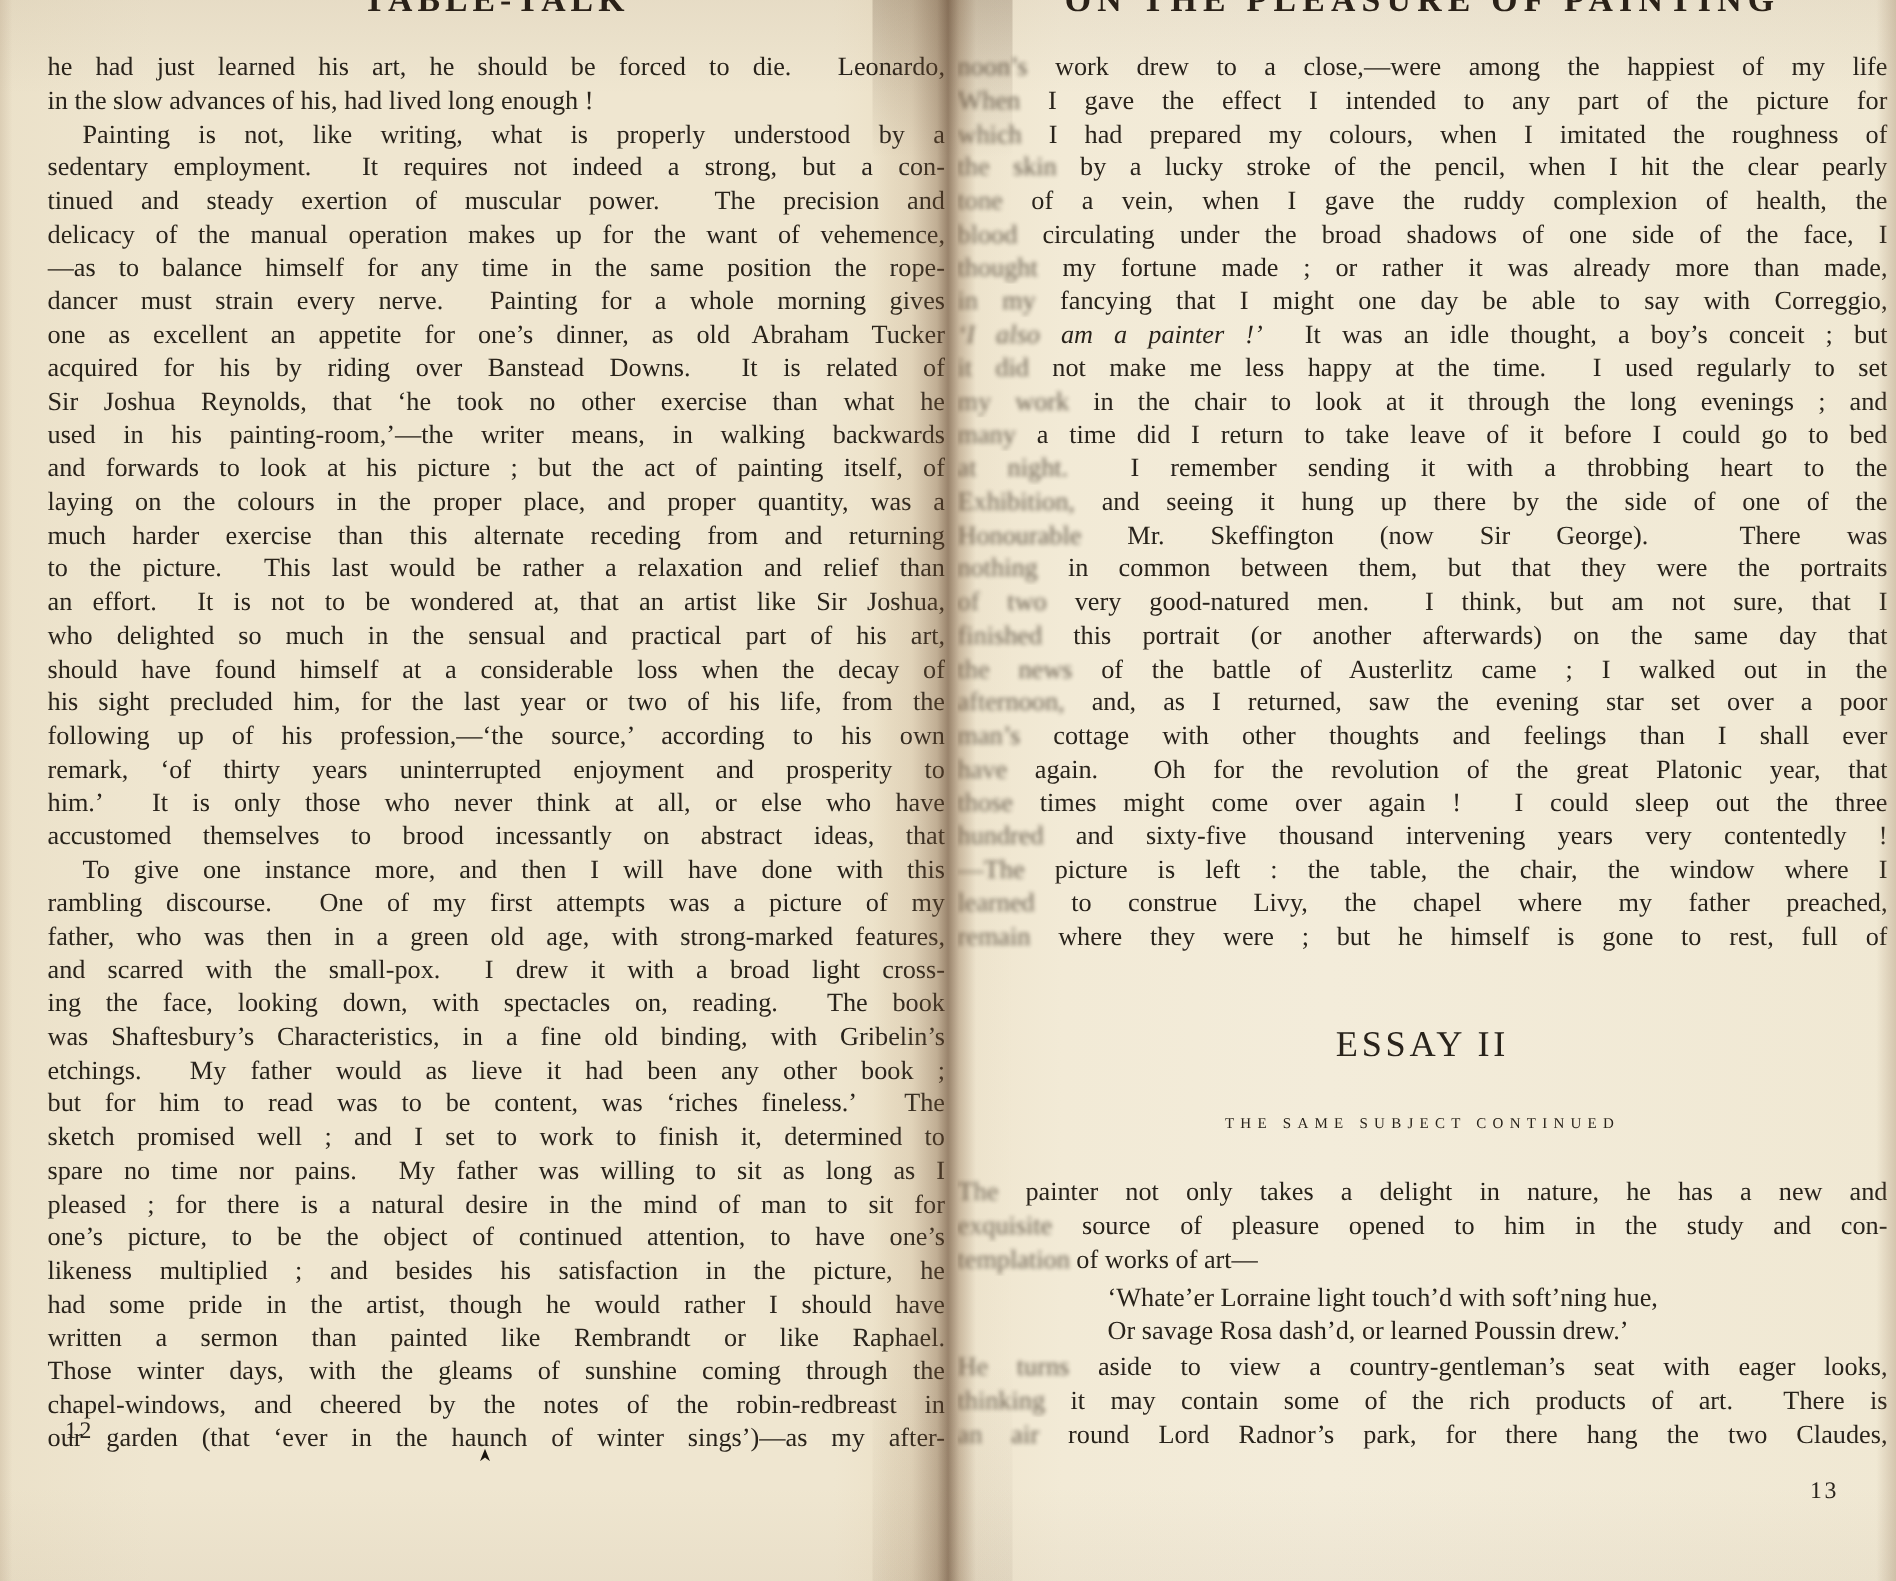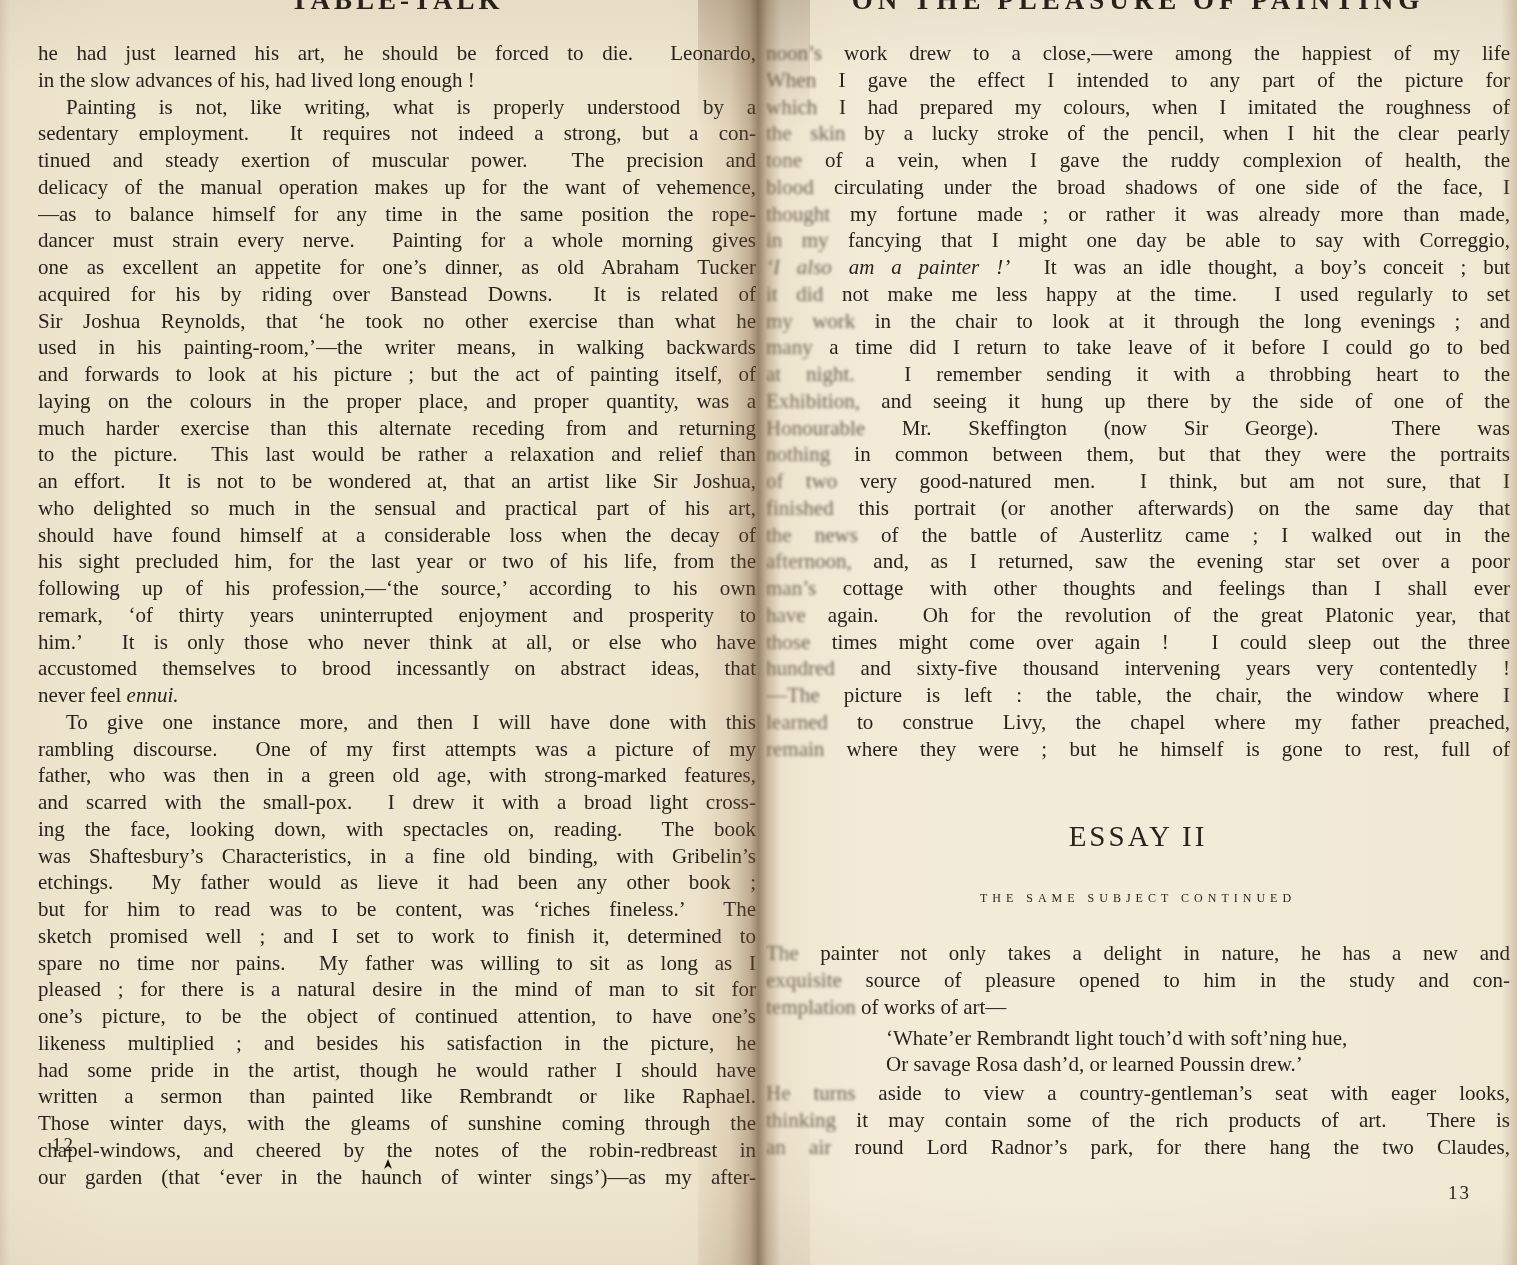--- a/index.html
+++ b/index.html
@@ -81,21 +81,20 @@
         <div class="line"><span>much harder exercise than this alternate receding from and returning</span></div>
         <div class="line"><span>to the picture.&nbsp; This last would be rather a relaxation and relief than</span></div>
         <div class="line"><span>an effort.&nbsp; It is not to be wondered at, that an artist like Sir Joshua,</span></div>
         <div class="line"><span>who delighted so much in the sensual and practical part of his art,</span></div>
         <div class="line"><span>should have found himself at a considerable loss when the decay of</span></div>
         <div class="line"><span>his sight precluded him, for the last year or two of his life, from the</span></div>
         <div class="line"><span>following up of his profession,—‘the source,’ according to his own</span></div>
         <div class="line"><span>remark, ‘of thirty years uninterrupted enjoyment and prosperity to</span></div>
         <div class="line"><span>him.’&nbsp; It is only those who never think at all, or else who have</span></div>
         <div class="line"><span>accustomed themselves to brood incessantly on abstract ideas, that</span></div>
-        <div class="line left-align"><span>never feel </span><span class="it">ennui.</span></div>
         <div class="line indent"><span>To give one instance more, and then I will have done with this</span></div>
         <div class="line"><span>rambling discourse.&nbsp; One of my first attempts was a picture of my</span></div>
         <div class="line"><span>father, who was then in a green old age, with strong-marked features,</span></div>
         <div class="line"><span>and scarred with the small-pox.&nbsp; I drew it with a broad light cross-</span></div>
         <div class="line"><span>ing the face, looking down, with spectacles on, reading.&nbsp; The book</span></div>
         <div class="line"><span>was Shaftesbury’s Characteristics, in a fine old binding, with Gribelin’s</span></div>
         <div class="line"><span>etchings.&nbsp; My father would as lieve it had been any other book ;</span></div>
         <div class="line"><span>but for him to read was to be content, was ‘riches fineless.’&nbsp; The</span></div>
         <div class="line"><span>sketch promised well ; and I set to work to finish it, determined to</span></div>
         <div class="line"><span>spare no time nor pains.&nbsp; My father was willing to sit as long as I</span></div>
@@ -139,21 +138,21 @@
         <div class="line"><span class="blur">those </span><span>times might come over again !&nbsp; I could sleep out the three</span></div>
         <div class="line"><span class="blur">hundred </span><span>and sixty-five thousand intervening years very contentedly !</span></div>
         <div class="line"><span class="blur">—The </span><span>picture is left : the table, the chair, the window where I</span></div>
         <div class="line"><span class="blur">learned </span><span>to construe Livy, the chapel where my father preached,</span></div>
         <div class="line"><span class="blur">remain </span><span>where they were ; but he himself is gone to rest, full of</span></div>
         <div class="line center essay-head" style="margin-top: 58px;"><span>ESSAY II</span></div>
         <div class="line center subject-head" style="margin-top: 34px;"><span>THE SAME SUBJECT CONTINUED</span></div>
         <div class="line" style="margin-top: 30px;"><span class="blur">The </span><span>painter not only takes a delight in nature, he has a new and</span></div>
         <div class="line"><span class="blur">exquisite </span><span>source of pleasure opened to him in the study and con-</span></div>
         <div class="line left-align"><span class="blur">templation </span><span>of works of art—</span></div>
-        <div class="line left-align verse" style="margin-top: 4px;"><span>‘Whate’er Rembrandt light touch’d with soft’ning hue,</span></div>
+        <div class="line left-align verse" style="margin-top: 4px;"><span>‘Whate’er Lorraine light touch’d with soft’ning hue,</span></div>
         <div class="line left-align verse"><span>Or savage Rosa dash’d, or learned Poussin drew.’</span></div>
         <div class="line" style="margin-top: 2px;"><span class="blur">He turns </span><span>aside to view a country-gentleman’s seat with eager looks,</span></div>
         <div class="line"><span class="blur">thinking </span><span>it may contain some of the rich products of art.&nbsp; There is</span></div>
         <div class="line"><span class="blur">an air </span><span>round Lord Radnor’s park, for there hang the two Claudes,</span></div>
       </div>
     <div class="page-number pn-right">13</div>
   </div>
 
   <div class="gutter"></div>
   <div class="left-edge"></div>

